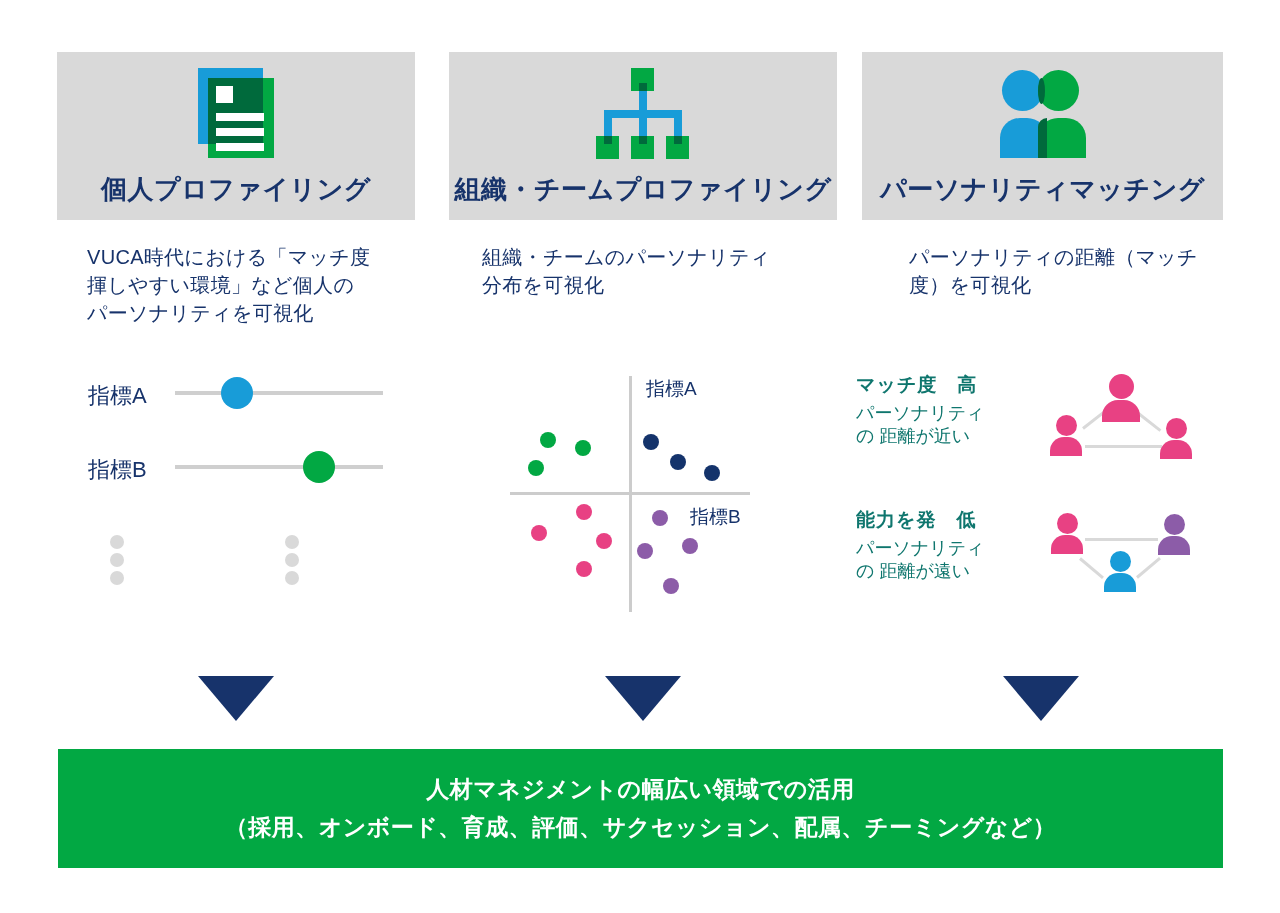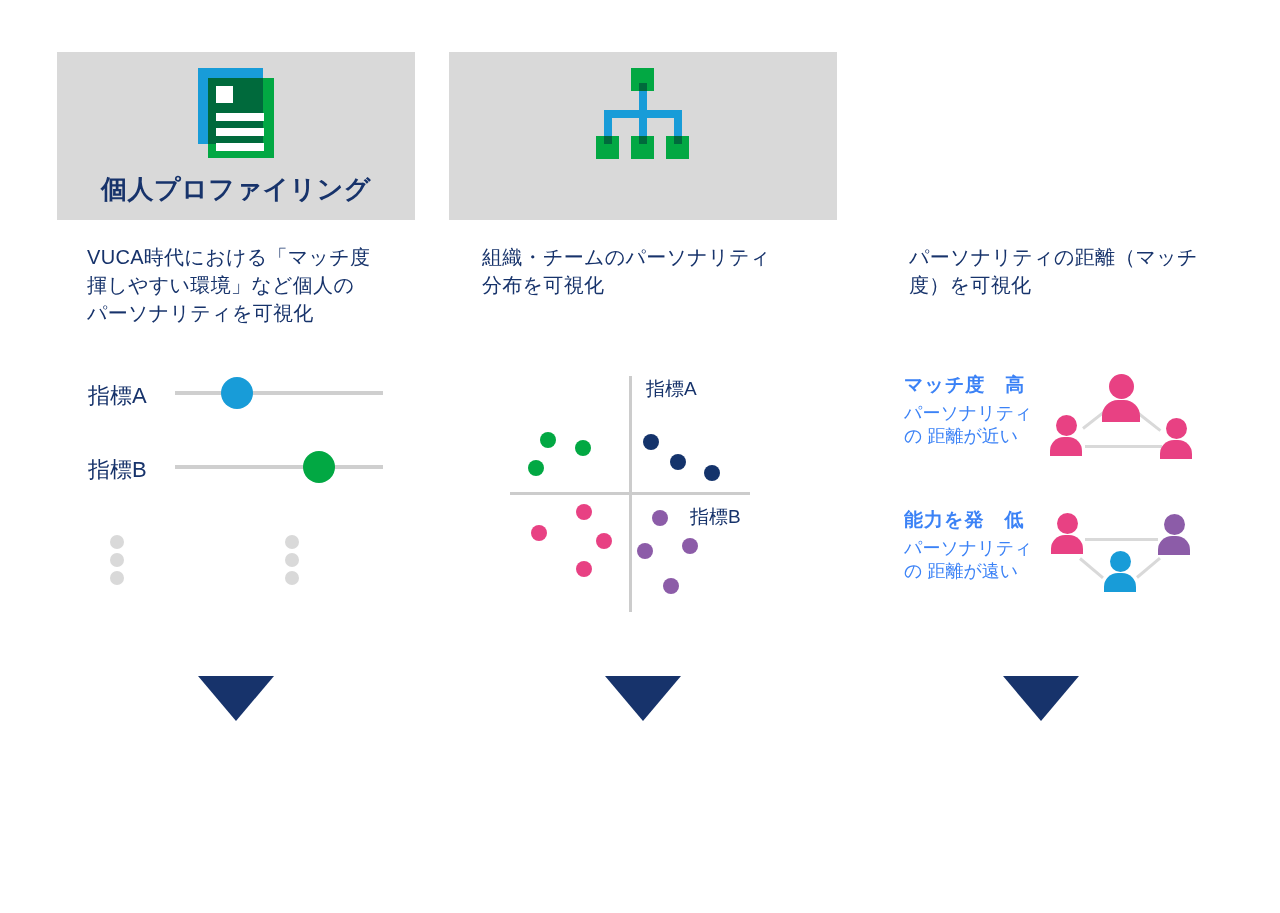--- a/index.html
+++ b/index.html
@@ -51,21 +51,21 @@
 
   
   .scatter { position:absolute; left:500px; top:368px; width:255px; height:250px; }
   .axis { position:absolute; background:#CCCCCC; }
   .axis-v { left:129px; top:8px; width:3px; height:236px; }
   .axis-h { left:10px; top:124px; width:240px; height:3px; }
   .axis-label { position:absolute; font-size:19px; color:#17336B; }
   .sdot { position:absolute; width:16px; height:16px; border-radius:50%; }
 
   
-  .match-text { position:absolute; left:904px; width:170px; color:#3b82f6; }
+  .match-text { position:absolute; left:856px; width:170px; color:#0f766e; }
   .match-heading { font-size:19px; font-weight:bold; margin-bottom:4px; letter-spacing:1px; }
   .match-caption { font-size:18px; line-height:23px; white-space:pre-line; }
   .match-fig { position:absolute; left:1040px; width:165px; }
   .mline { position:absolute; height:3px; background:#D9D9D9; transform-origin:left center; }
   .person { position:absolute; display:flex; flex-direction:column; align-items:center; }
   .person .p-head { border-radius:50%; }
   .person.sm .p-head { width:21px; height:21px; }
   .person.sm .p-body { width:32px; height:19px; border-radius:14px 14px 0 0; margin-top:1px; }
   .person.lg .p-head { width:25px; height:25px; }
   .person.lg .p-body { width:38px; height:22px; border-radius:16px 16px 0 0; margin-top:1px; }
@@ -109,22 +109,36 @@
         <div class="org-sq" style="left:35px; top:0;"></div>
         <div class="org-sq" style="left:0; top:68px;"></div>
         <div class="org-sq" style="left:35px; top:68px;"></div>
         <div class="org-sq" style="left:70px; top:68px;"></div>
         <div class="org-joint" style="left:43px; top:15px;"></div>
         <div class="org-joint" style="left:8px; top:68px;"></div>
         <div class="org-joint" style="left:43px; top:68px;"></div>
         <div class="org-joint" style="left:78px; top:68px;"></div>
       </div>
     </div>
-  </div>
-
+    <div class="col-title">組織・チームプロファイリング</div>
+  </div>
+
+  <div class="hdr-box" style="left:862px; width:361px;">
+    <div class="icon-wrap">
+      <div class="ppl-icon">
+        <div class="ppl-head-b"></div>
+        <div class="ppl-body-b"></div>
+        <div class="ppl-head-g"></div>
+        <div class="ppl-body-g"></div>
+        <div class="ppl-ovl-head"></div>
+        <div class="ppl-ovl-body"></div>
+      </div>
+    </div>
+    <div class="col-title">パーソナリティマッチング</div>
+  </div>
 
   <div class="desc" style="left:87px; width:320px;">VUCA時代における「マッチ度
 揮しやすい環境」など個人の
 パーソナリティを可視化</div>
   <div class="desc" style="left:482px; width:340px;">組織・チームのパーソナリティ
 分布を可視化</div>
   <div class="desc" style="left:909px; width:330px;">パーソナリティの距離（マッチ
 度）を可視化</div>
 
   <div class="slider-label" style="left:88px; top:381px;">指標A</div>
@@ -212,14 +226,18 @@
       <div class="person sm" style="left: 64px; top: 46px;">
         <div class="p-head" style="background: rgb(24, 156, 216);"></div>
         <div class="p-body" style="background: rgb(24, 156, 216);"></div>
       </div>
     </div>
 
   <div class="down-arrow" style="left:198px;"></div>
   <div class="down-arrow" style="left:605px;"></div>
   <div class="down-arrow" style="left:1003px;"></div>
 
+  <div class="banner">
+    <div>人材マネジメントの幅広い領域での活用</div>
+    <div>（採用、オンボード、育成、評価、サクセッション、配属、チーミングなど）</div>
+  </div>
 
 </div>
 
 </body></html>

